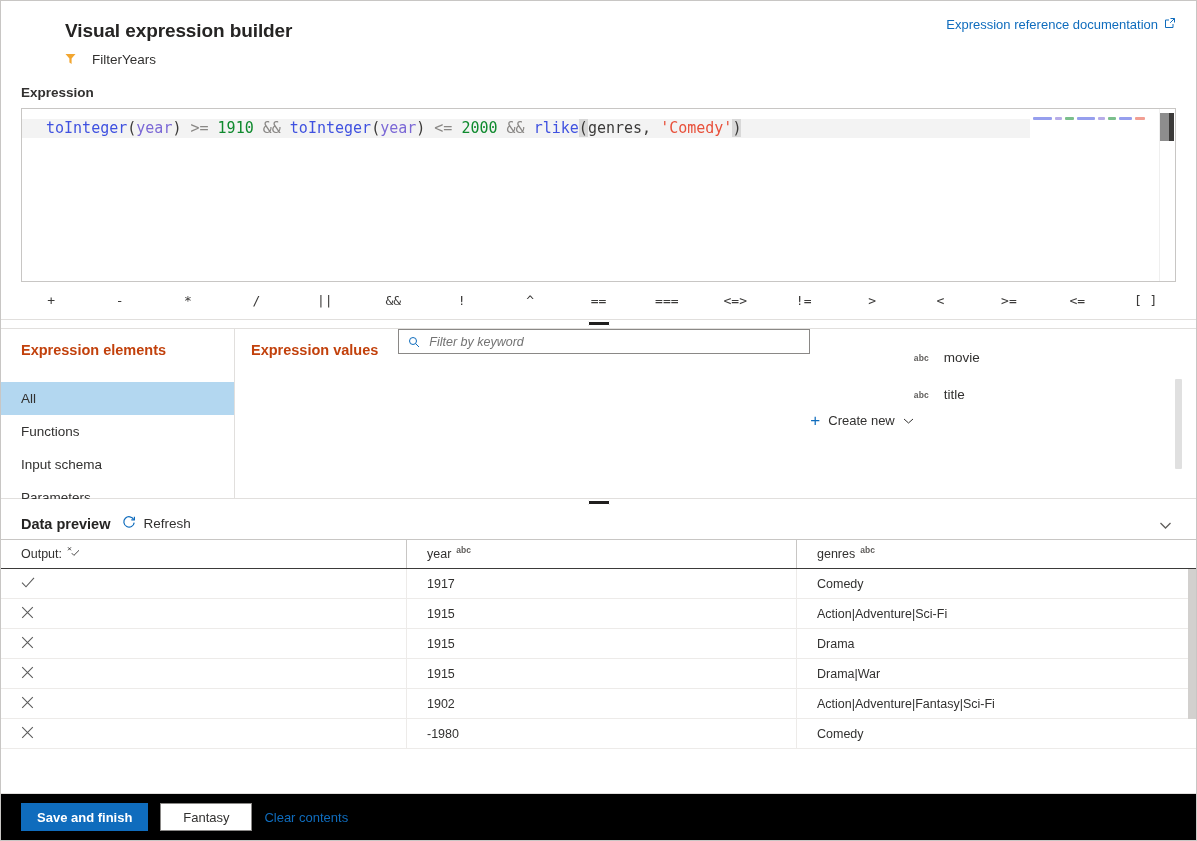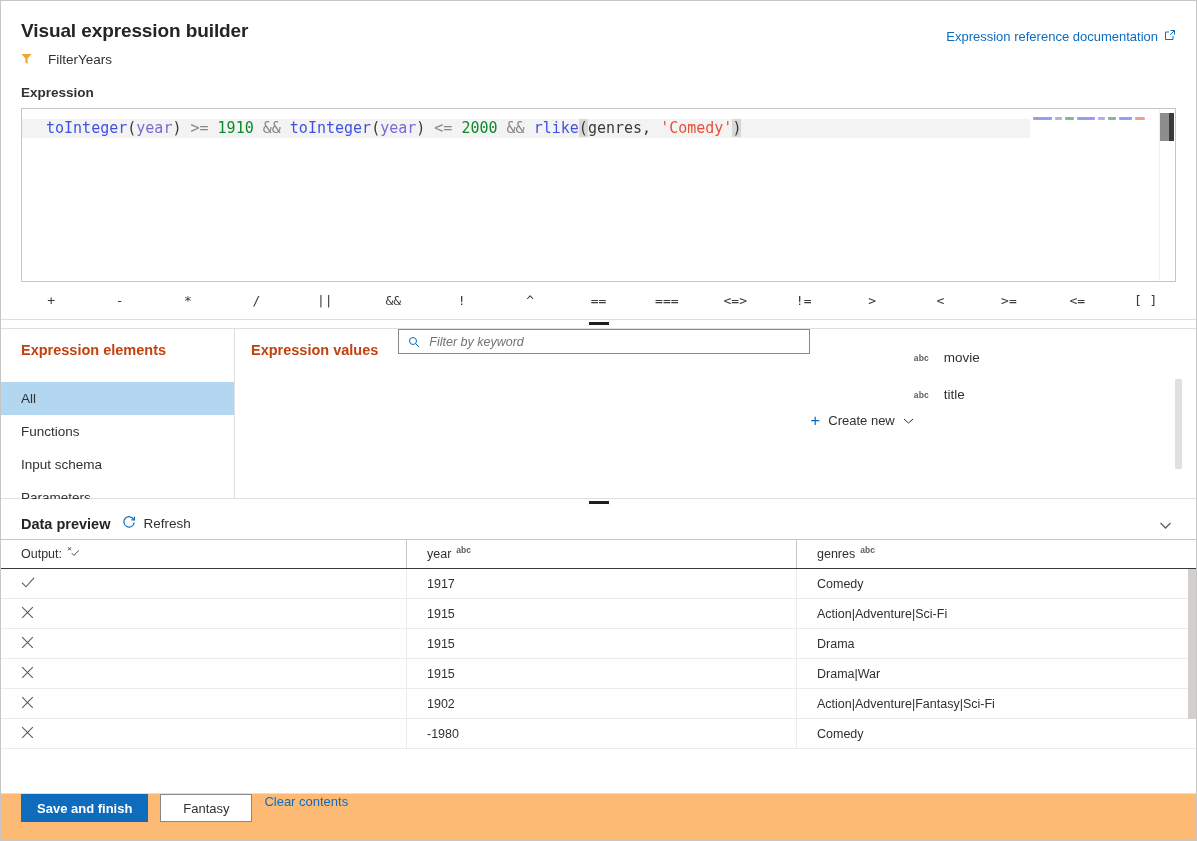--- a/index.html
+++ b/index.html
@@ -19,20 +19,21 @@
     background: #fff;
     display: flex;
     flex-direction: column;
   }
 
   
   .header {
     padding: 18px 20px 0 20px;
     position: relative;
     flex: 0 0 auto;
+    margin-left: 44px;
   }
   .page-title {
     font-size: 19px;
     font-weight: bold;
     letter-spacing: -0.1px;
     color: #252423;
     margin: 0;
     line-height: 24px;
   }
   .subtitle-row {
@@ -42,21 +43,21 @@
     margin-top: 7px;
     height: 18px;
   }
   .filter-icon { display: inline-flex; align-items: center; }
   .subtitle-text {
     font-size: 13.5px;
     color: #323130;
   }
   .doc-link {
     position: absolute;
-    top: 28px; right: 20px;
+    top: 16px; right: 20px;
     font-size: 13px;
     color: #0f6cbd;
     text-decoration: none;
     display: inline-flex;
     align-items: center;
     gap: 6px;
     cursor: pointer;
   }
 
   
@@ -353,24 +354,24 @@
     width: 8px; height: 150px;
     background: #d2d0ce;
   }
 
   
   .footer {
     height: 47px;
     flex: 0 0 auto;
     border-top: 1px solid #e1dfdd;
     display: flex;
-    align-items: flex-start;
+    align-items: center;
     gap: 12px;
     padding: 0 20px;
-    background: #fdba74;
+    background: #000000;
   }
   .btn-primary {
     background: #0f6cbd;
     color: #fff;
     border: 1px solid #0f6cbd;
     font-family: "Liberation Sans", sans-serif;
     font-size: 13px;
     font-weight: bold;
     height: 28px;
     padding: 0 15px;

